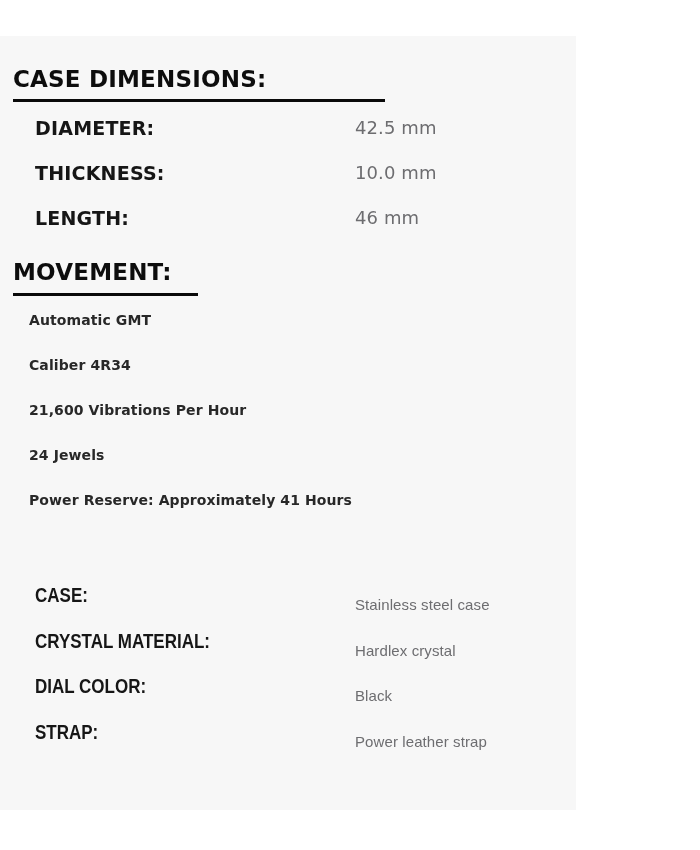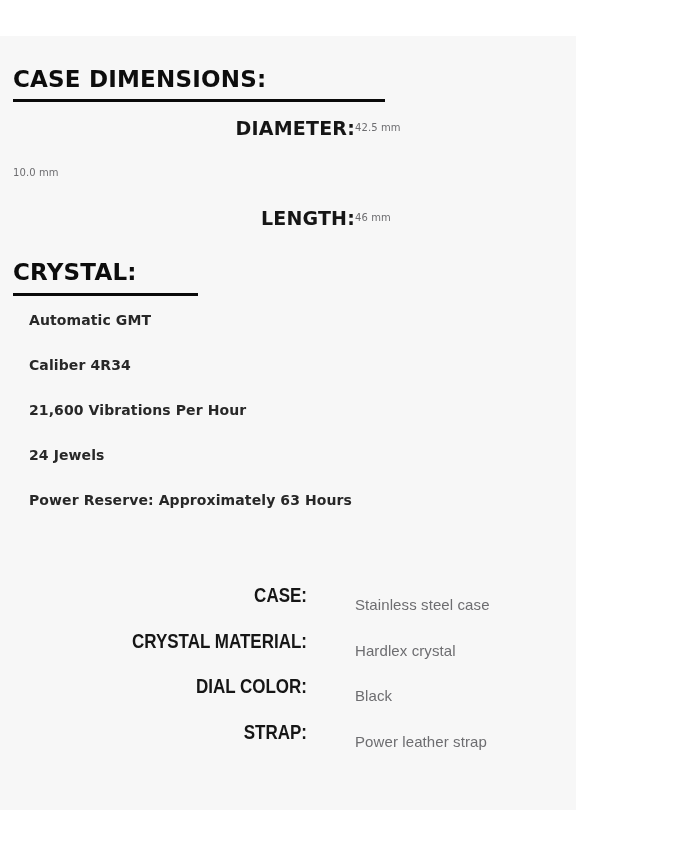--- a/index.html
+++ b/index.html
@@ -35,33 +35,32 @@
     padding-bottom: 7px;
     border-bottom: 3px solid #0a0a0a;
   }
   .sec-heading.w1 { width: 372px; }
   .sec-heading.w2 { width: 185px; margin-top: 19px; }
   .rows { margin-top: 3px; }
   .spec-row {
     display: flex;
     align-items: center;
     height: 45px;
-    text-align: right;
   }
   .spec-label {
     width: 320px;
     margin-left: 22px;
     font-size: 19px;
     font-weight: 700;
     color: #161616;
     letter-spacing: 0.2px;
     flex: 0 0 auto;
   }
   .spec-value {
-    font-size: 10px;
+    font-size: 18px;
     color: #6d6d70;
     letter-spacing: 0.1px;
   }
   .mv-list { margin-top: 2px; }
   .mv-item {
     display: flex;
     align-items: center;
     height: 45px;
     margin-left: 16px;
     font-size: 14px;
@@ -91,36 +90,37 @@
   <div class="panel">
 
     <h2 class="sec-heading w1"><span>CASE DIMENSIONS:</span></h2>
 
     <div class="rows">
       <div class="spec-row">
         <div class="spec-label">DIAMETER:</div>
         <div class="spec-value">42.5 mm</div>
       </div>
       <div class="spec-row">
+        <div class="spec-label">THICKNESS:</div>
         <div class="spec-value">10.0 mm</div>
       </div>
       <div class="spec-row">
         <div class="spec-label">LENGTH:</div>
         <div class="spec-value">46 mm</div>
       </div>
     </div>
 
-    <h2 class="sec-heading w2"><span>CRYSTAL:</span></h2>
+    <h2 class="sec-heading w2"><span>MOVEMENT:</span></h2>
 
     <div class="mv-list">
       <div class="mv-item">Automatic GMT</div>
       <div class="mv-item">Caliber 4R34</div>
       <div class="mv-item">21,600 Vibrations Per Hour</div>
       <div class="mv-item">24 Jewels</div>
-      <div class="mv-item">Power Reserve: Approximately 63 Hours</div>
+      <div class="mv-item">Power Reserve: Approximately 41 Hours</div>
     </div>
 
     <div class="rows bottom">
       <div class="spec-row">
         <div class="spec-label">CASE:</div>
         <div class="spec-value">Stainless steel case</div>
       </div>
       <div class="spec-row">
         <div class="spec-label">CRYSTAL MATERIAL:</div>
         <div class="spec-value">Hardlex crystal</div>

